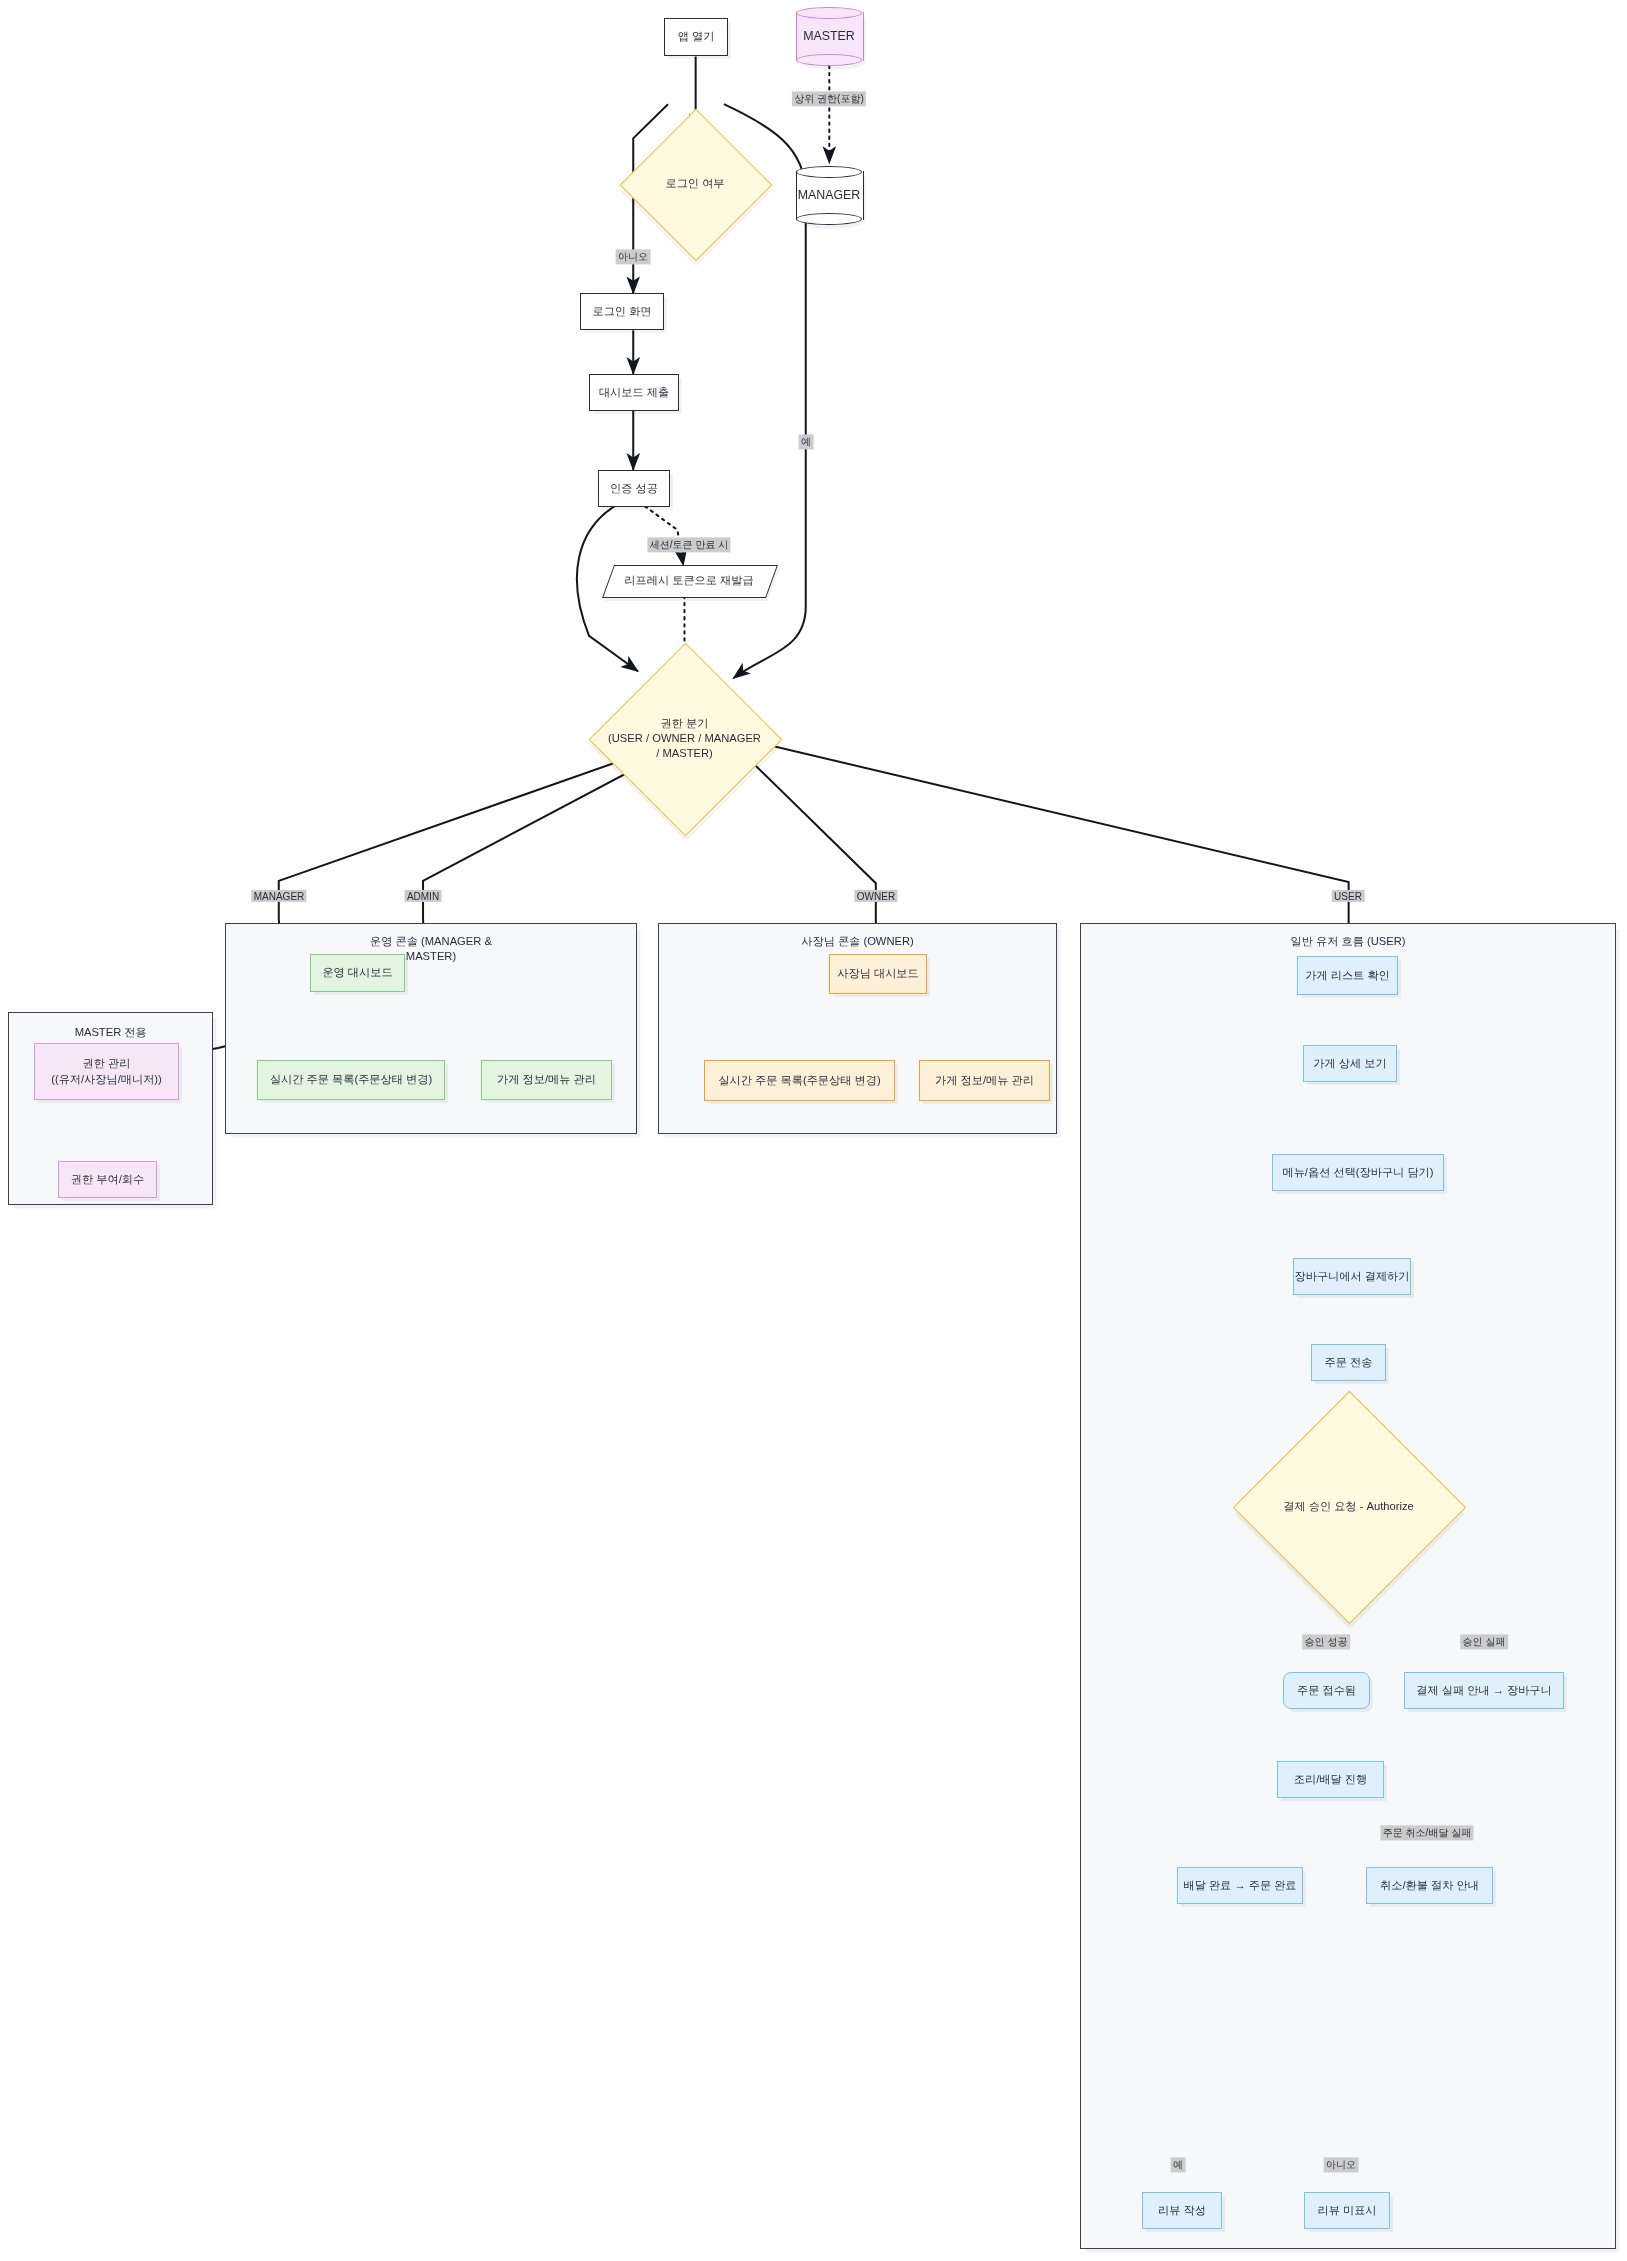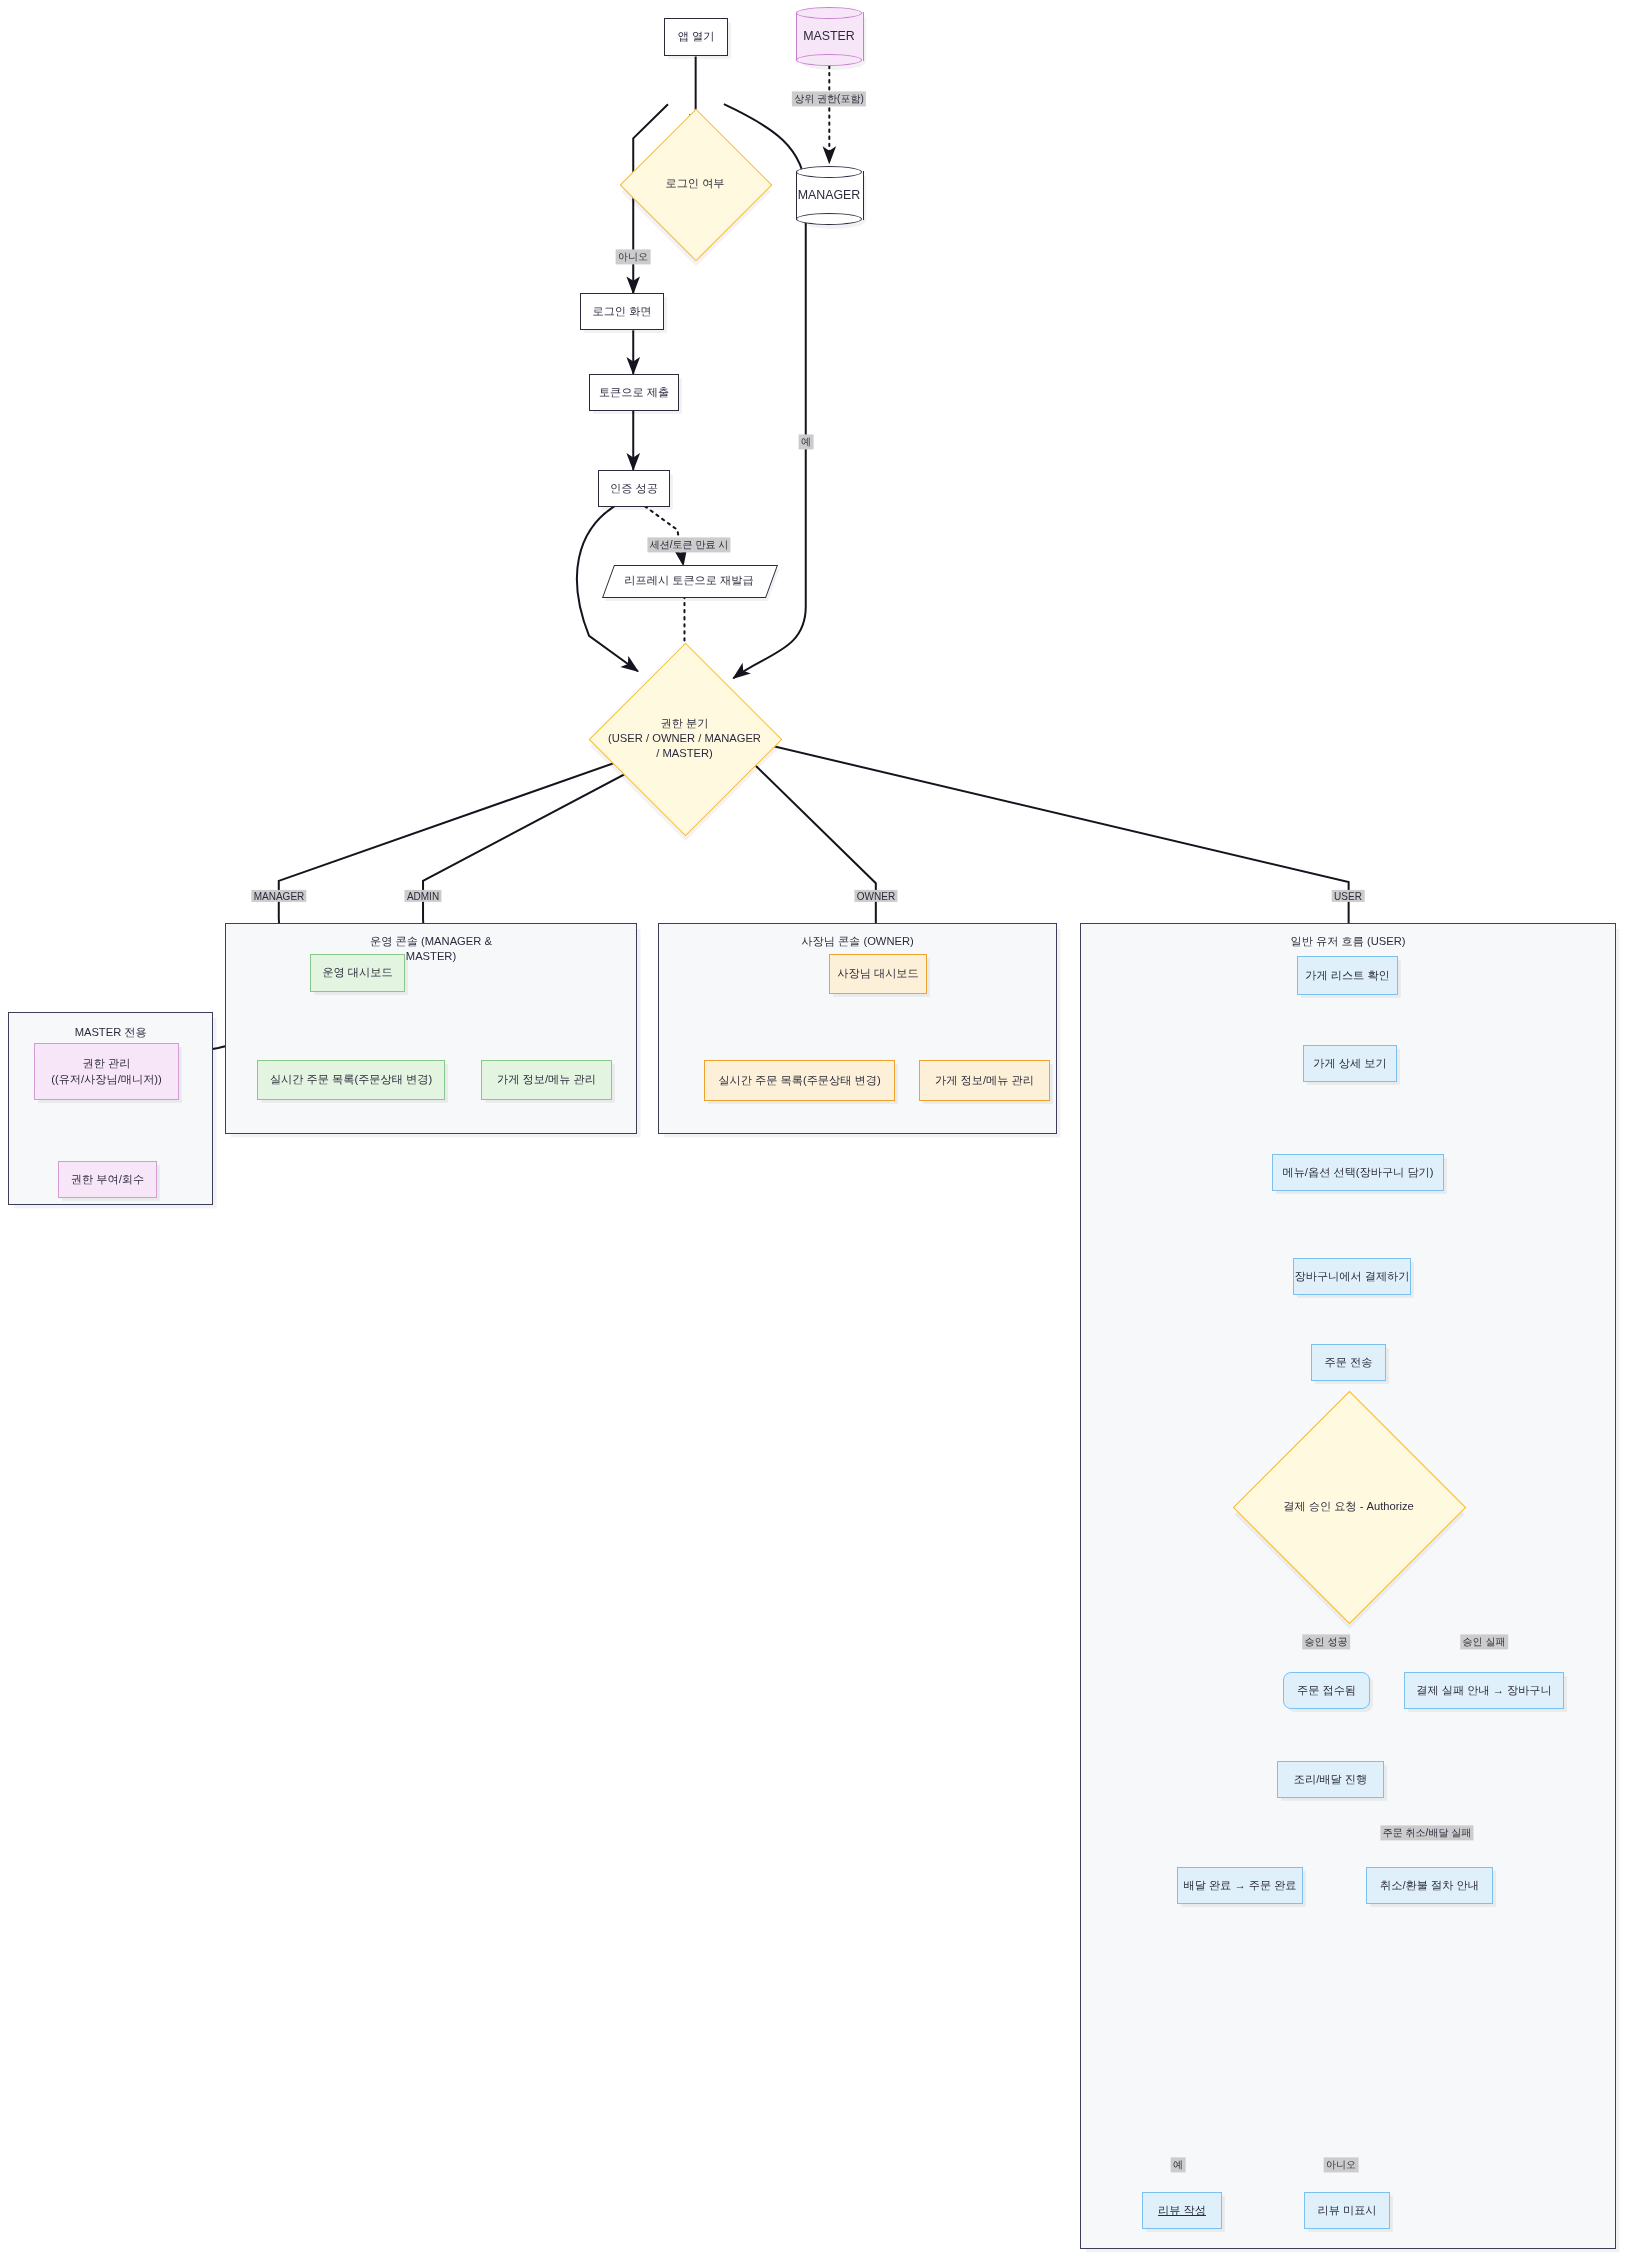--- a/index.html
+++ b/index.html
@@ -188,21 +188,21 @@
     <span class="ctxt">MANAGER</span>
   </div>
 
   <div class="node decision" style="left:642px;top:131px;width:106px;height:106px;">
     <span class="dia"></span>
     <span class="dtxt">로그인 여부</span>
   </div>
 
   <div class="node rect n-plain" style="left:580px;top:293px;width:84px;height:37px;">로그인 화면</div>
 
-  <div class="node rect n-plain" style="left:589px;top:374px;width:90px;height:37px;">토큰으로 제출</div>
+  <div class="node rect n-plain" style="left:589px;top:374px;width:90px;height:37px;">대시보드 제출</div>
 
   <div class="node rect n-plain" style="left:598px;top:470px;width:72px;height:37px;">인증 성공</div>
 
   <div class="node parallelogram" style="left:608px;top:565px;width:162px;height:31px;">
     <span class="pg"></span>
     <span class="ptxt">리프레시 토큰으로 재발급</span>
   </div>
 
   <div class="node decision" style="left:617px;top:671px;width:135px;height:135px;">
     <span class="dia"></span>
@@ -251,21 +251,21 @@
 
   <div class="node rect n-blue" style="left:1404px;top:1672px;width:160px;height:37px;">결제 실패 안내 → 장바구니</div>
 
   <div class="node rect n-blue" style="left:1277px;top:1761px;width:107px;height:37px;">조리/배달 진행</div>
 
   <div class="node rect n-blue" style="left:1177px;top:1867px;width:126px;height:37px;">배달 완료 → 주문 완료</div>
 
   <div class="node rect n-blue" style="left:1366px;top:1867px;width:127px;height:37px;">취소/환불 절차 안내</div>
 
 
-  <div class="node rect n-blue" style="left:1142px;top:2192px;width:80px;height:37px;text-decoration:underline;">리뷰 작성</div>
+  <div class="node rect n-blue" style="left:1142px;top:2192px;width:80px;height:37px;">리뷰 작성</div>
 
   <div class="node rect n-blue" style="left:1304px;top:2192px;width:86px;height:37px;">리뷰 미표시</div>
 
   <div class="elabel" style="left:829px;top:99px;">상위 권한(포함)</div>
 
   <div class="elabel" style="left:633px;top:257px;">아니오</div>
 
   <div class="elabel" style="left:806px;top:442px;">예</div>
 
   <div class="elabel" style="left:689px;top:545px;">세션/토큰 만료 시</div>

